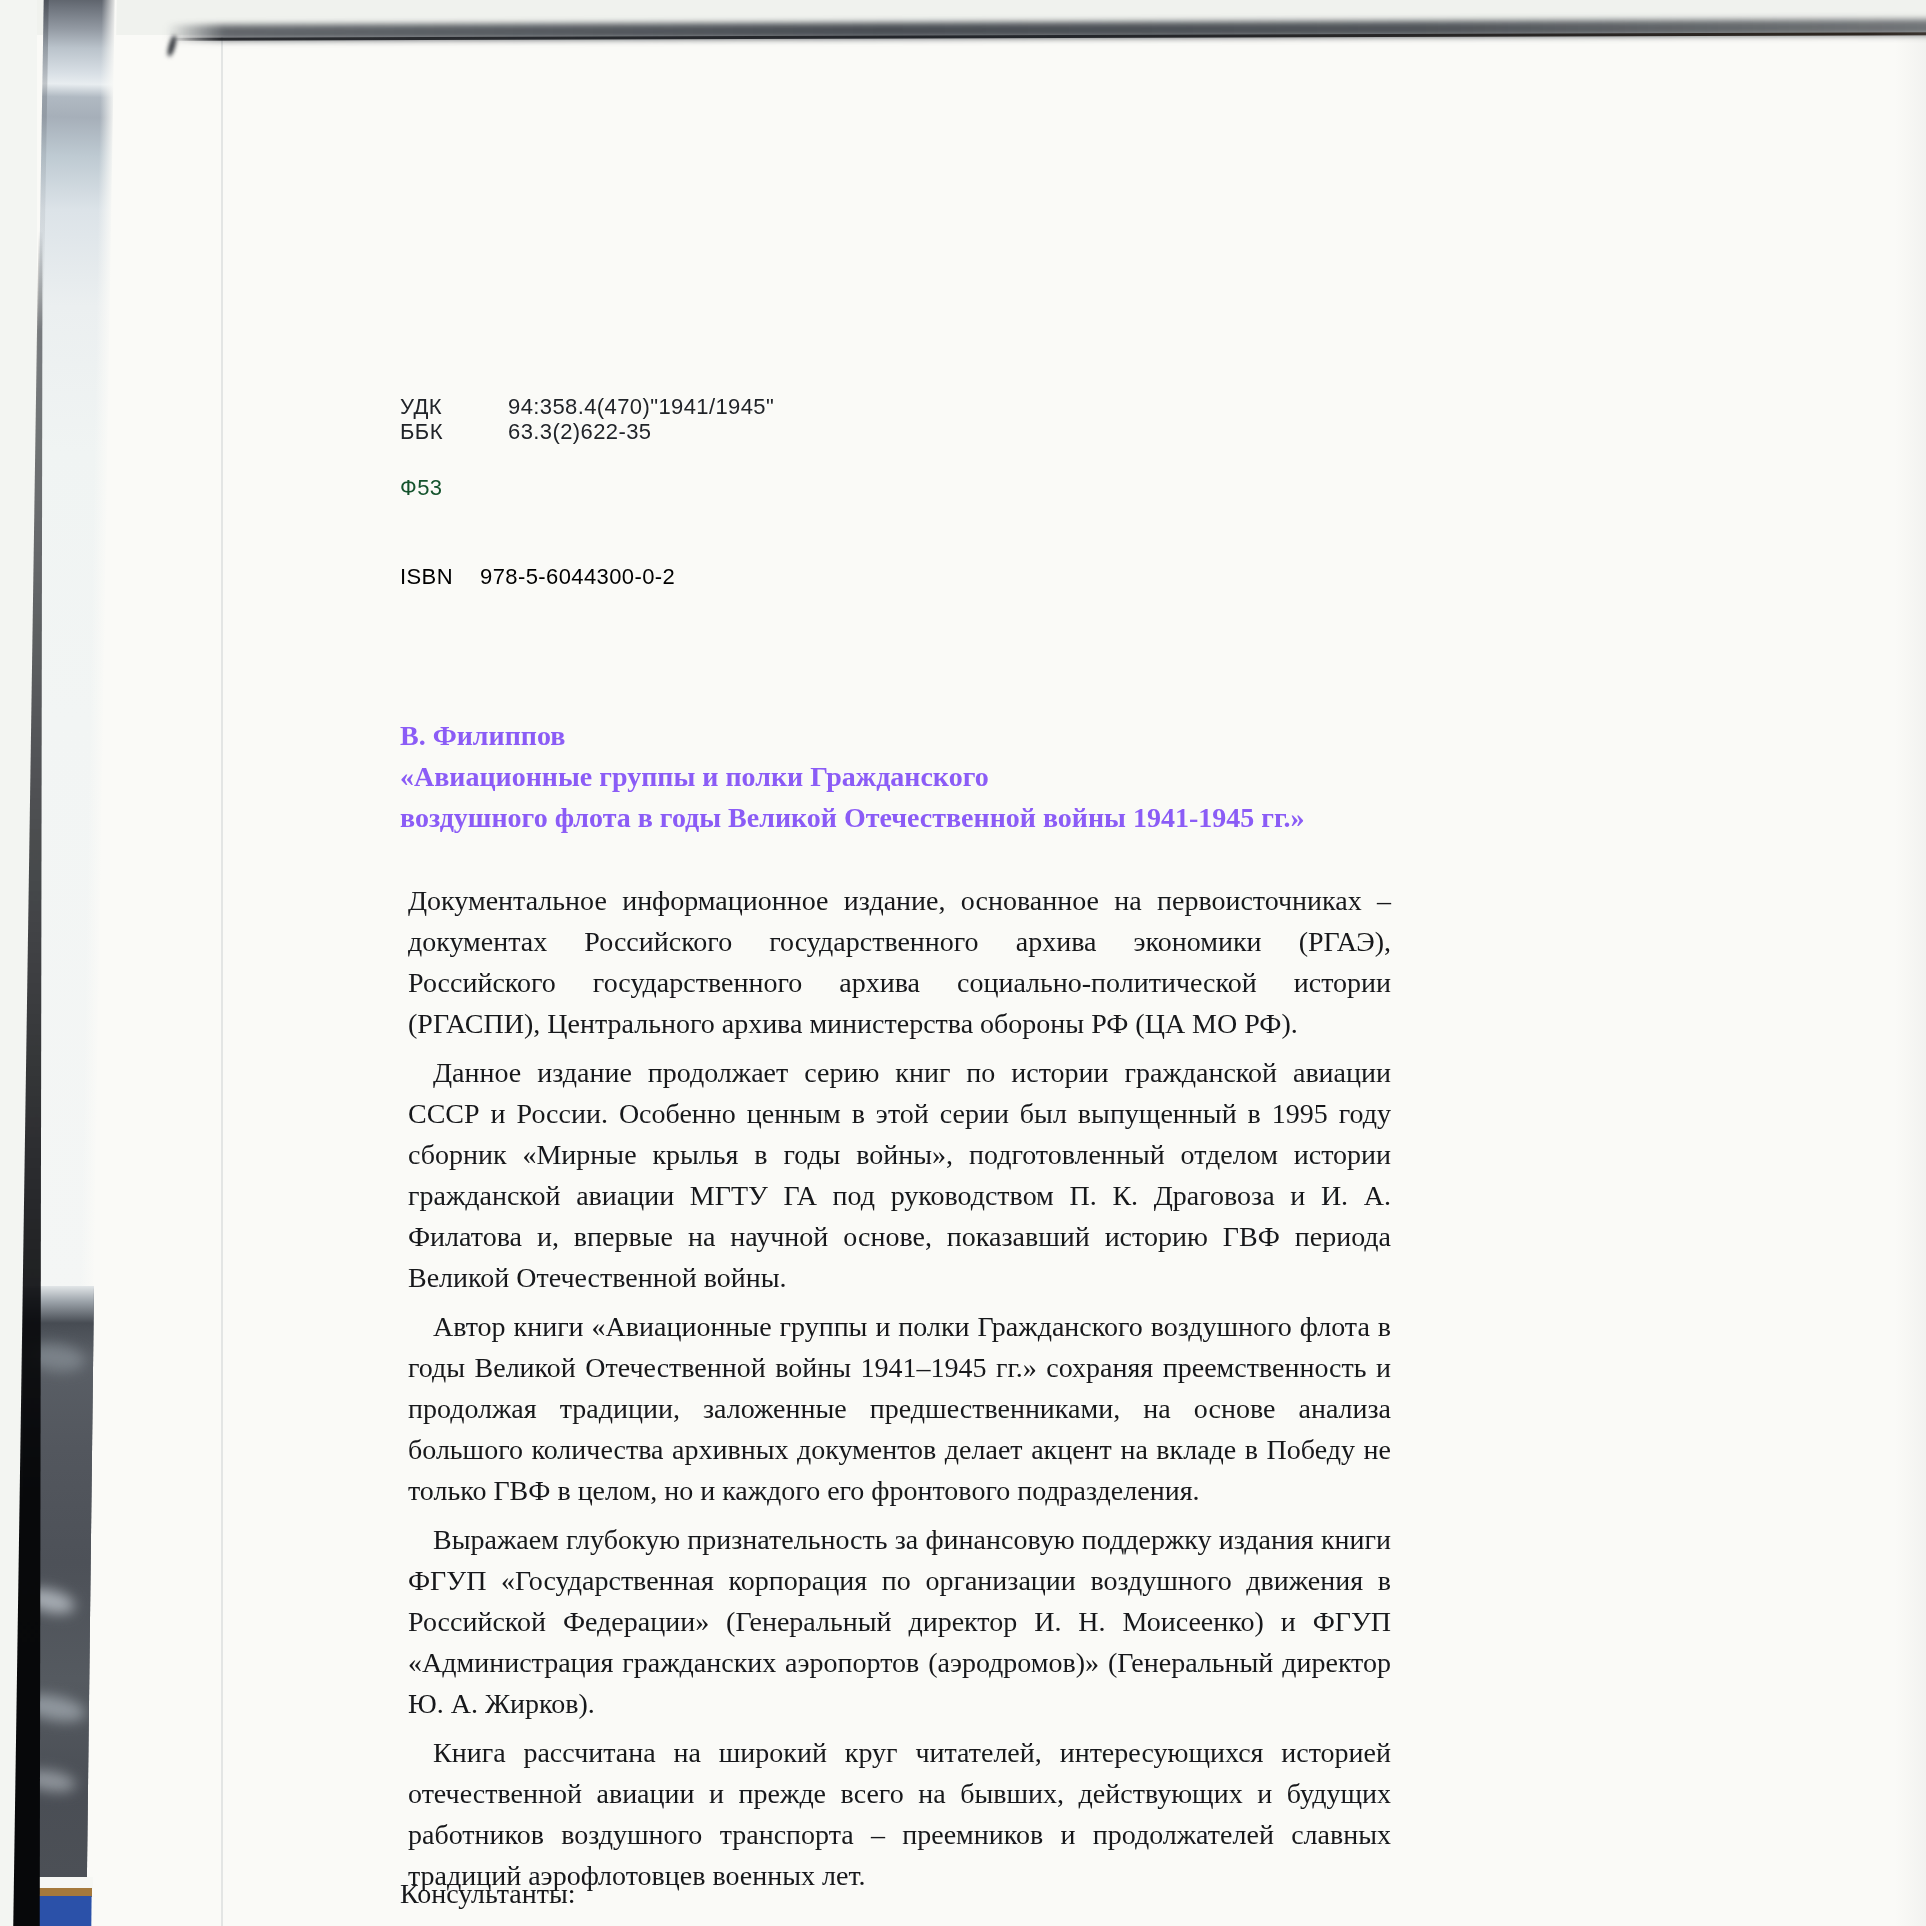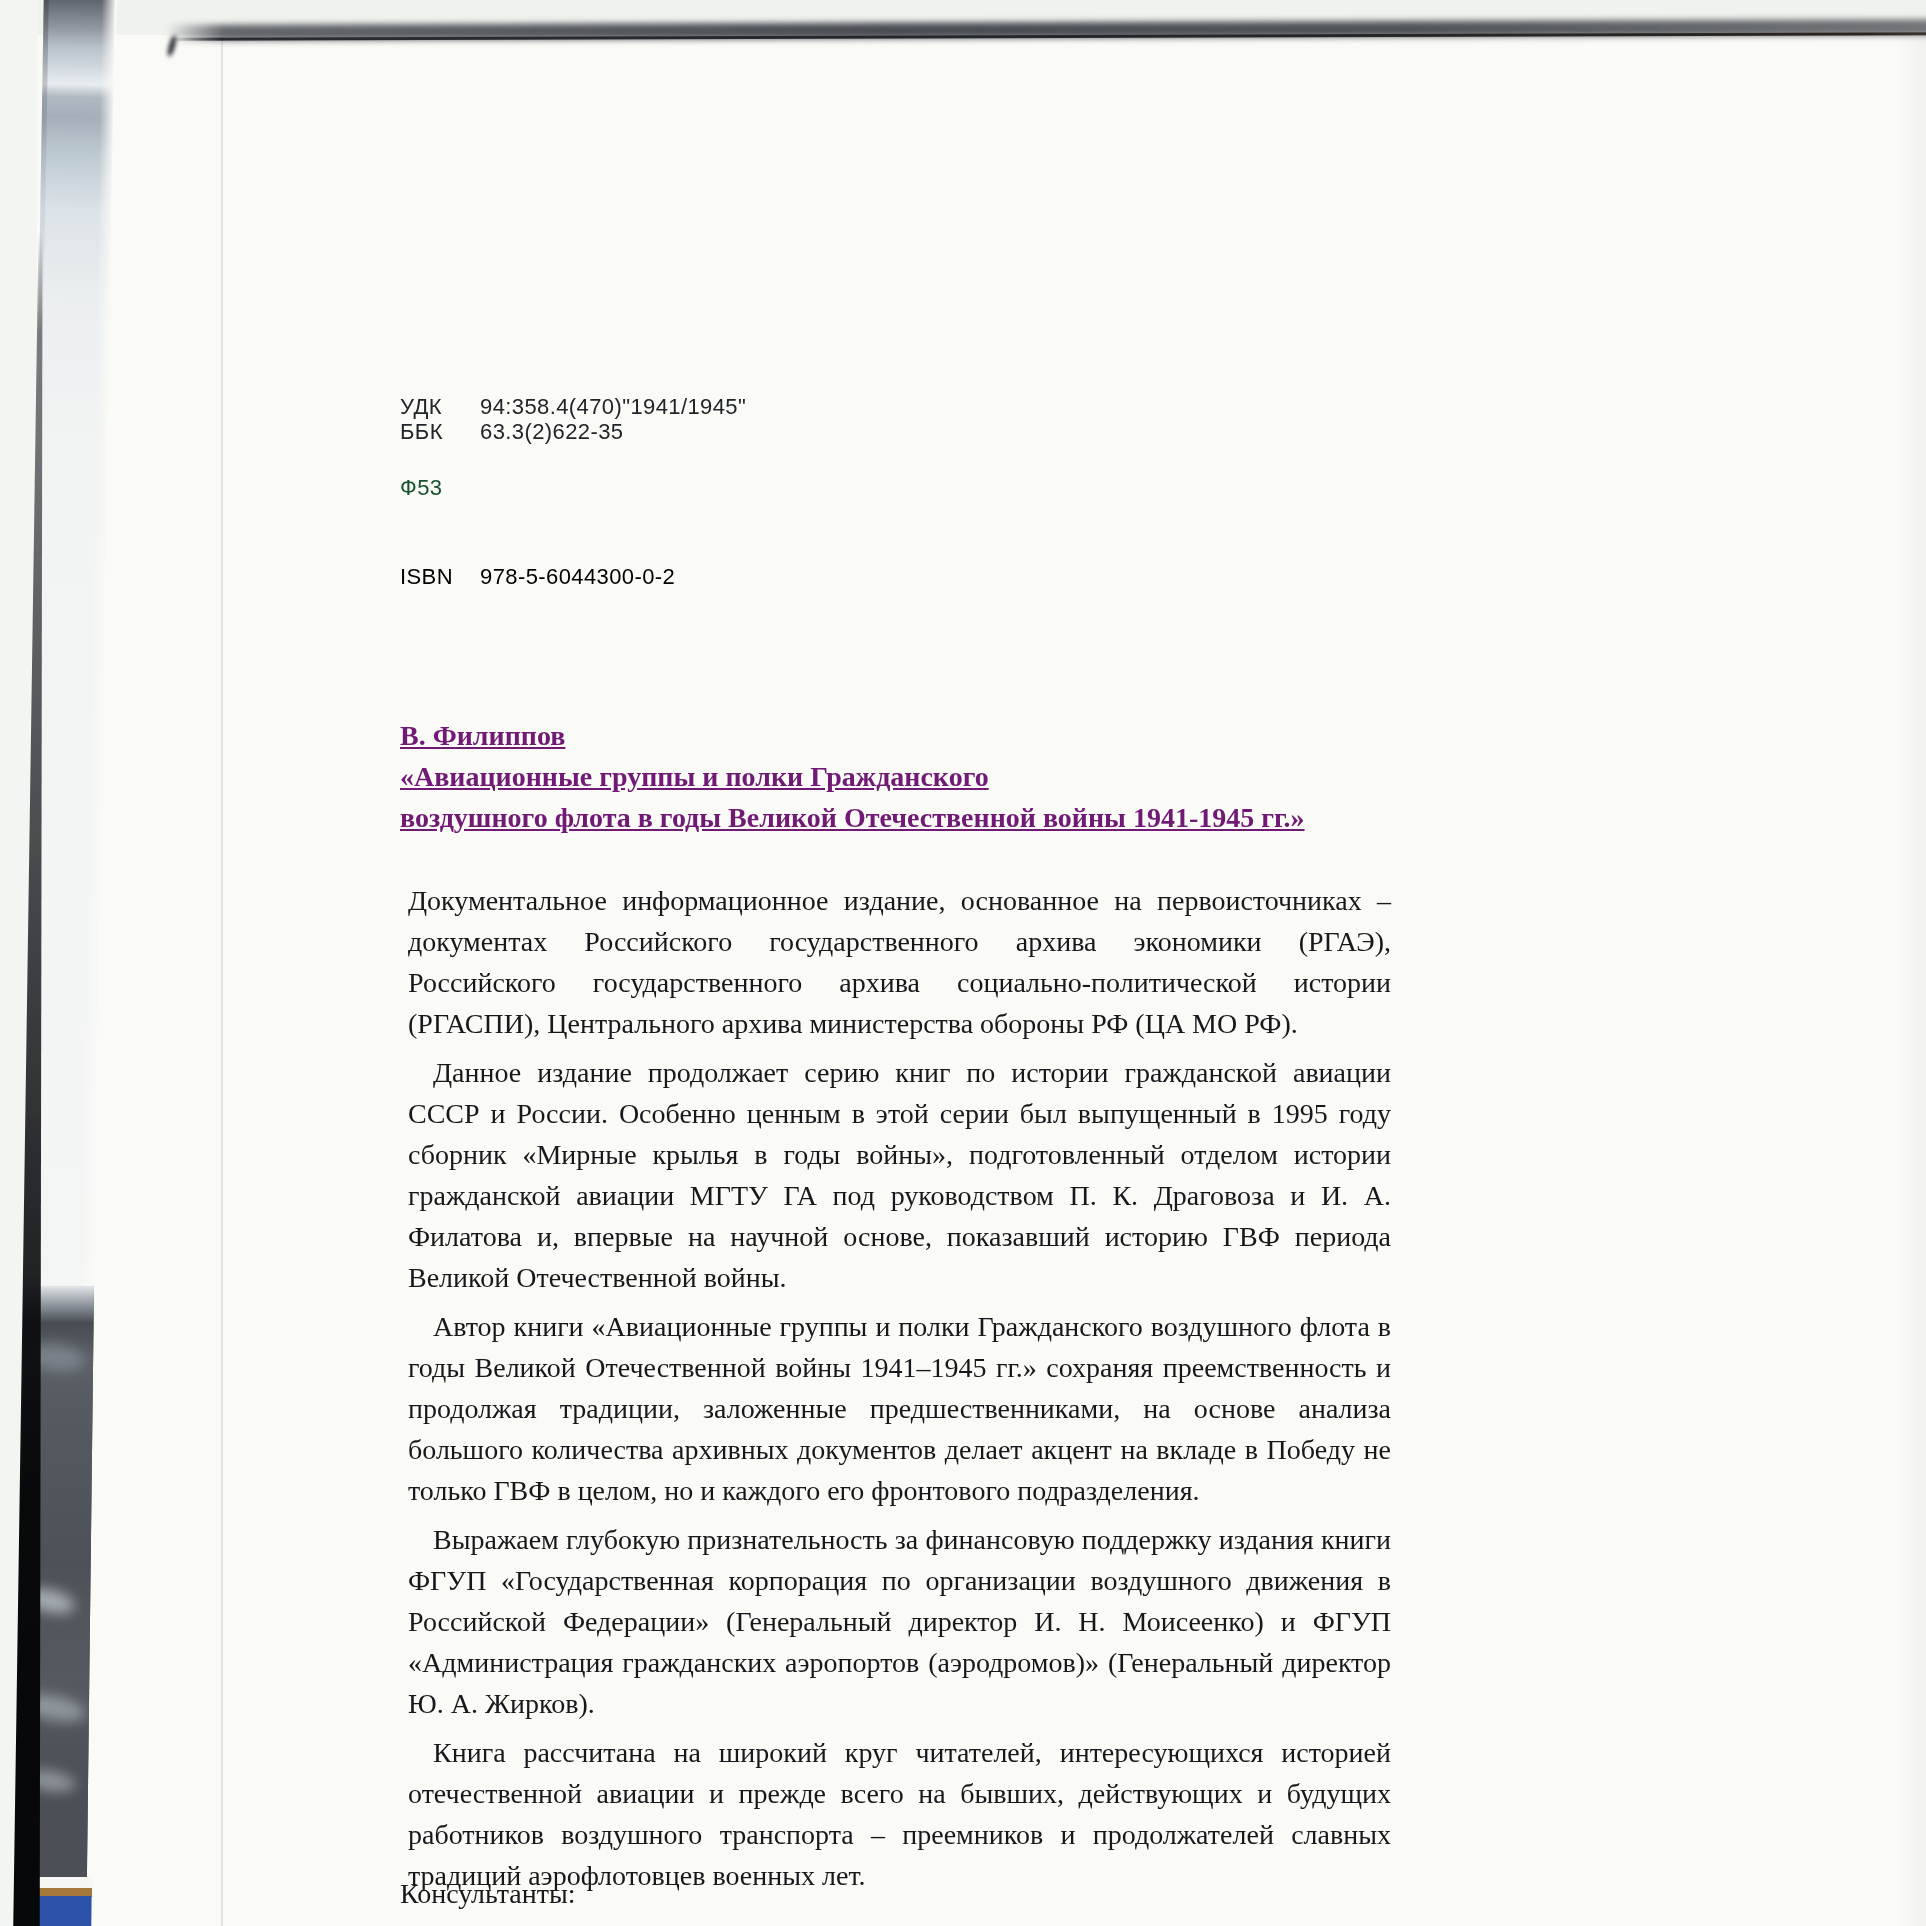--- a/index.html
+++ b/index.html
@@ -59,28 +59,28 @@
     background:linear-gradient(90deg,rgba(30,32,36,0) 0px,rgba(30,32,36,0.9) 50px,#23262b 50%,#2d2620 95%,rgba(45,38,32,0.8) 100%);}
   .top-edge-hook{position:absolute;left:169px;top:35px;width:6.2px;height:21.6px;background:#2c3036;
     filter:blur(1.9px);transform:rotate(16deg);border-radius:50%;}
 
   
   .content{position:absolute;left:0;top:0;width:100%;height:100%;}
   .sans{font-family:"Liberation Sans","DejaVu Sans",sans-serif;}
 
   .catalog{position:absolute;left:400px;top:394px;font-size:22px;line-height:25.4px;
     color:#212429;letter-spacing:0.4px;}
-  .cat-row{display:flex;}
+  .cat-row{display:flex;gap:28px;}
   .cat-label{width:80px;flex:0 0 auto;}
   .author-sign{position:absolute;left:400px;top:475px;font-size:22px;color:#14532d;letter-spacing:0.4px;}
   .isbn-row{position:absolute;left:400px;top:564px;font-size:22px;color:#000000;letter-spacing:0.4px;display:flex;}
   .isbn-row .cat-label{width:80px;}
 
   .title-block{position:absolute;left:400px;top:715px;width:1063px;
-    font-weight:bold;font-size:28px;line-height:41px;color:#701a75;text-decoration:underline;}
+    font-weight:bold;font-size:28px;line-height:41px;color:#8b5cf6;}
   .title-block div{white-space:nowrap;}
 
   .body-text{position:absolute;left:400px;top:872px;width:999px;
     font-size:28px;line-height:41px;text-align:justify;color:#17181b;}
   .body-text p{margin:8px;padding:0;}
   .body-text p.ind{text-indent:25px;}
 
   .consultants{position:absolute;left:400px;top:1873px;font-size:28px;line-height:42px;color:#17181b;}
   .consultants div{white-space:nowrap;}
 </style>

